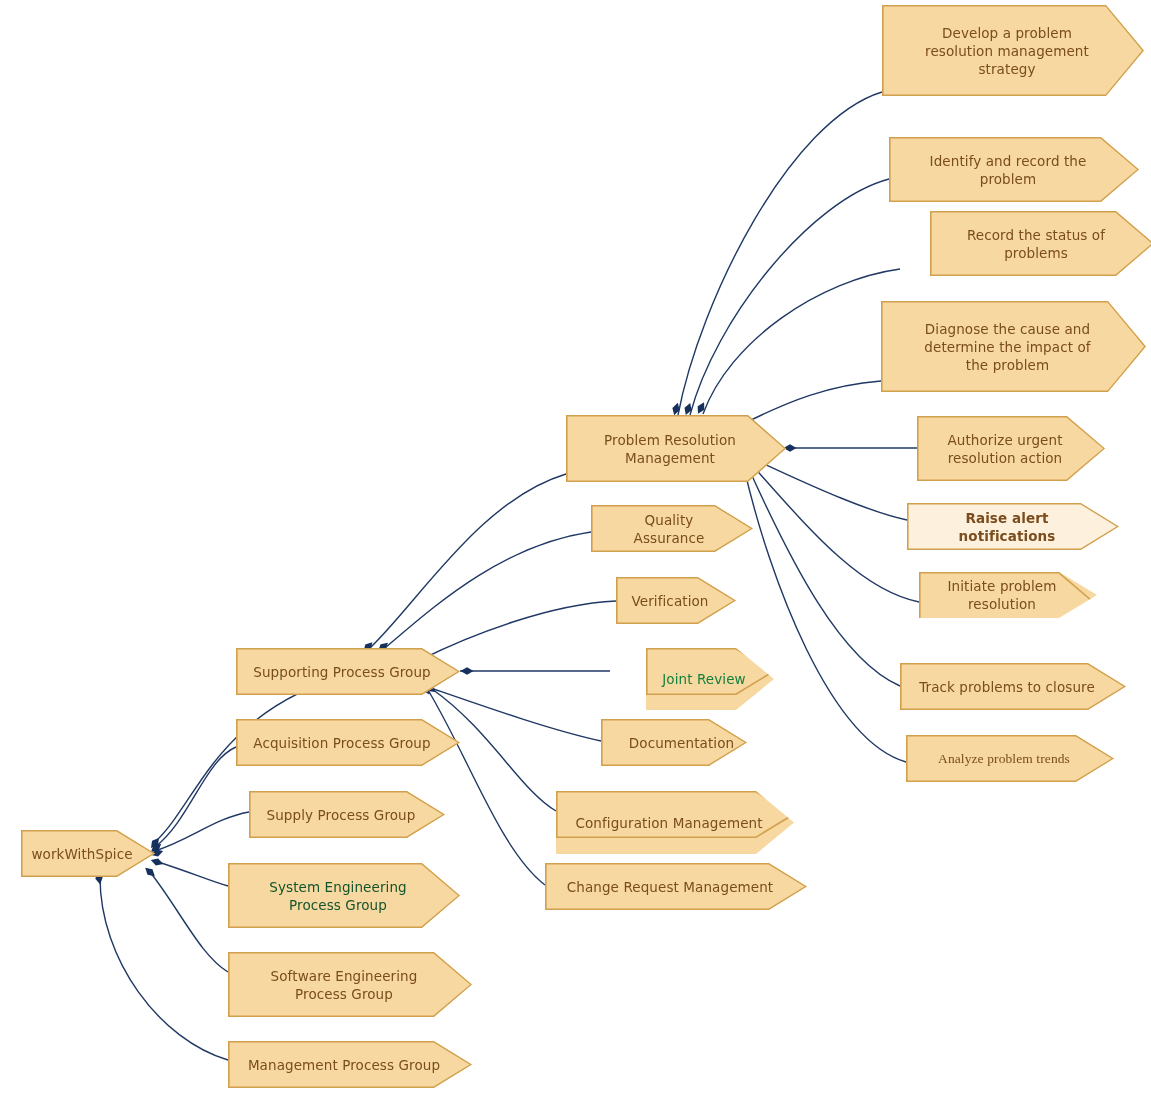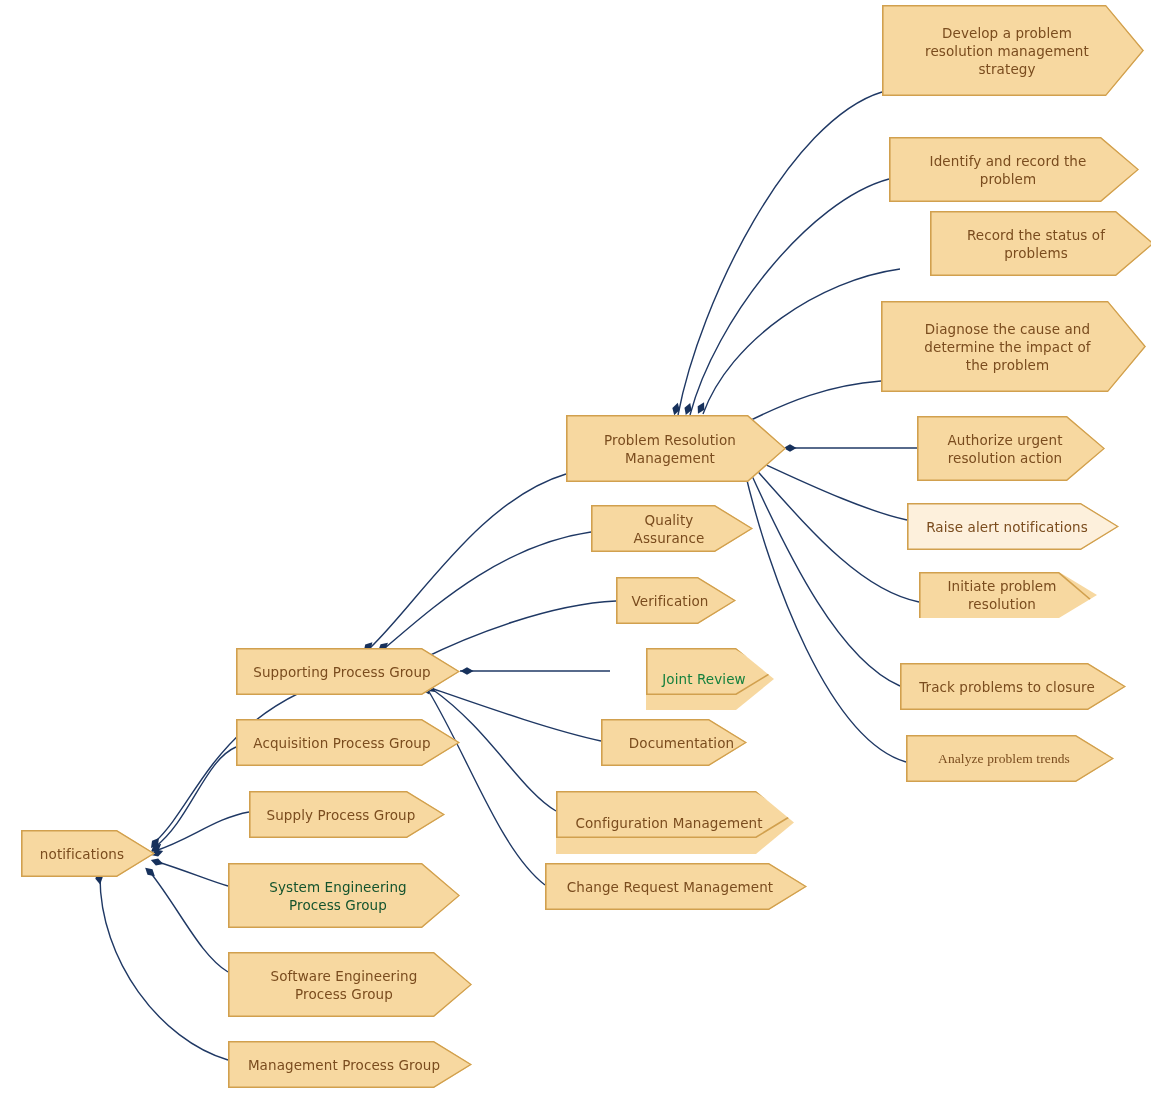--- a/index.html
+++ b/index.html
@@ -48,20 +48,21 @@
     left: 0; top: 0; right: 0; bottom: 0;
     pointer-events: none;
   }
   .node .node-label {
     position: relative;
     z-index: 2;
     white-space: pre-line;
   }
   .node.highlight {
     background: #FDF0DC;
+    font-weight: bold;
   }
 </style>
 </head>
 <body>
 
 <div id="diagram-root">
 
   <svg id="edge-layer" viewBox="0 0 1151 1095" xmlns="http://www.w3.org/2000/svg">
     <g id="edge-paths">
         <path d="M 155 842 C 200 800, 215 710, 358 671" fill="none" stroke="#1F3864" stroke-width="1.4"></path>
@@ -111,21 +112,21 @@
         <polygon points="0,-6.5 3.75,0 0,6.5 -3.75,0" fill="#17315C" transform="translate(745,466) rotate(152)"></polygon>
         <polygon points="0,-6.5 3.75,0 0,6.5 -3.75,0" fill="#17315C" transform="translate(742,467) rotate(164)"></polygon>
       </g>
   </svg>
 
   <div id="node-layer">
       <div class="node" style="left: 21px; top: 830px; width: 134px; height: 47px; background: rgb(247, 216, 160); color: rgb(122, 76, 30);">
         <svg class="node-border" viewBox="0 0 134 47" preserveAspectRatio="none">
           <polygon points="0.8,0.8 96,0.8 133.2,23.5 96,46.2 0.8,46.2" fill="none" stroke="#D1A04E" stroke-width="1.6" vector-effect="non-scaling-stroke"></polygon>
         </svg>
-        <span class="node-label">notifications</span>
+        <span class="node-label">workWithSpice</span>
       </div>
       <div class="node" style="left: 236px; top: 648px; width: 224px; height: 47px; background: rgb(247, 216, 160); color: rgb(122, 76, 30);">
         <svg class="node-border" viewBox="0 0 224 47" preserveAspectRatio="none">
           <polygon points="0.8,0.8 186,0.8 223.2,23.5 186,46.2 0.8,46.2" fill="none" stroke="#D1A04E" stroke-width="1.6" vector-effect="non-scaling-stroke"></polygon>
         </svg>
         <span class="node-label">Supporting Process Group</span>
       </div>
       <div class="node" style="left: 236px; top: 719px; width: 224px; height: 47px; background: rgb(247, 216, 160); color: rgb(122, 76, 30);">
         <svg class="node-border" viewBox="0 0 224 47" preserveAspectRatio="none">
           <polygon points="0.8,0.8 186,0.8 223.2,23.5 186,46.2 0.8,46.2" fill="none" stroke="#D1A04E" stroke-width="1.6" vector-effect="non-scaling-stroke"></polygon>

